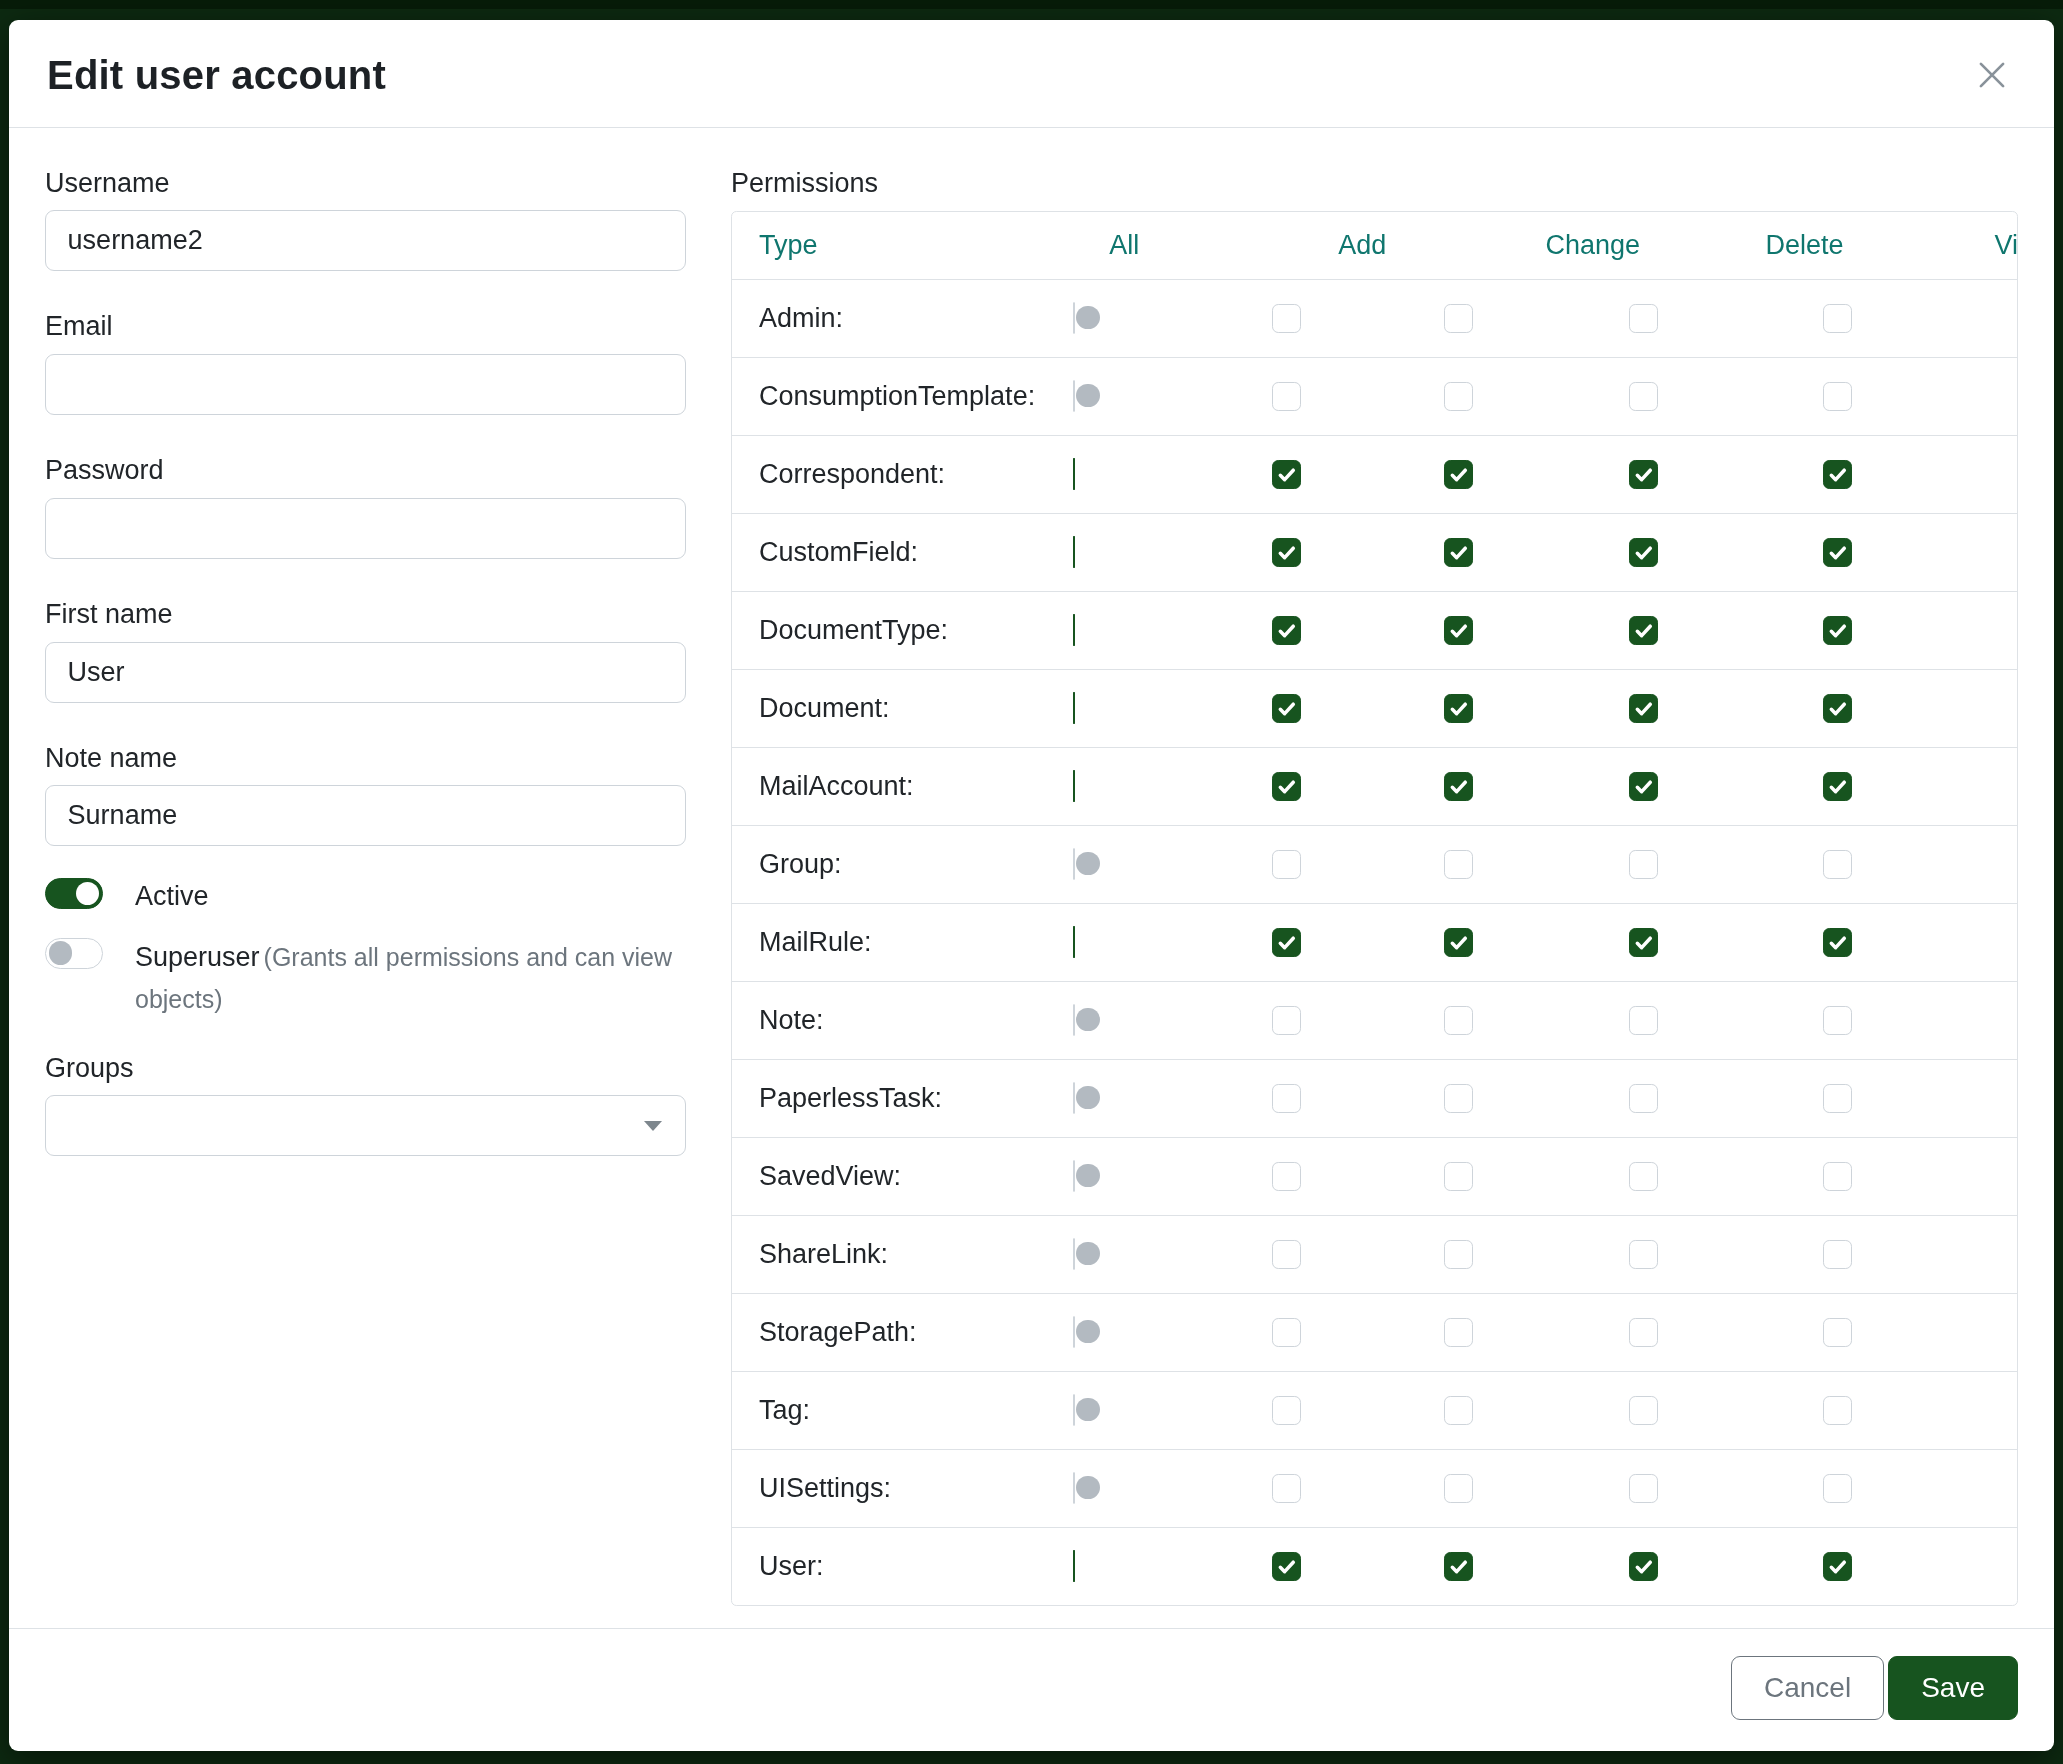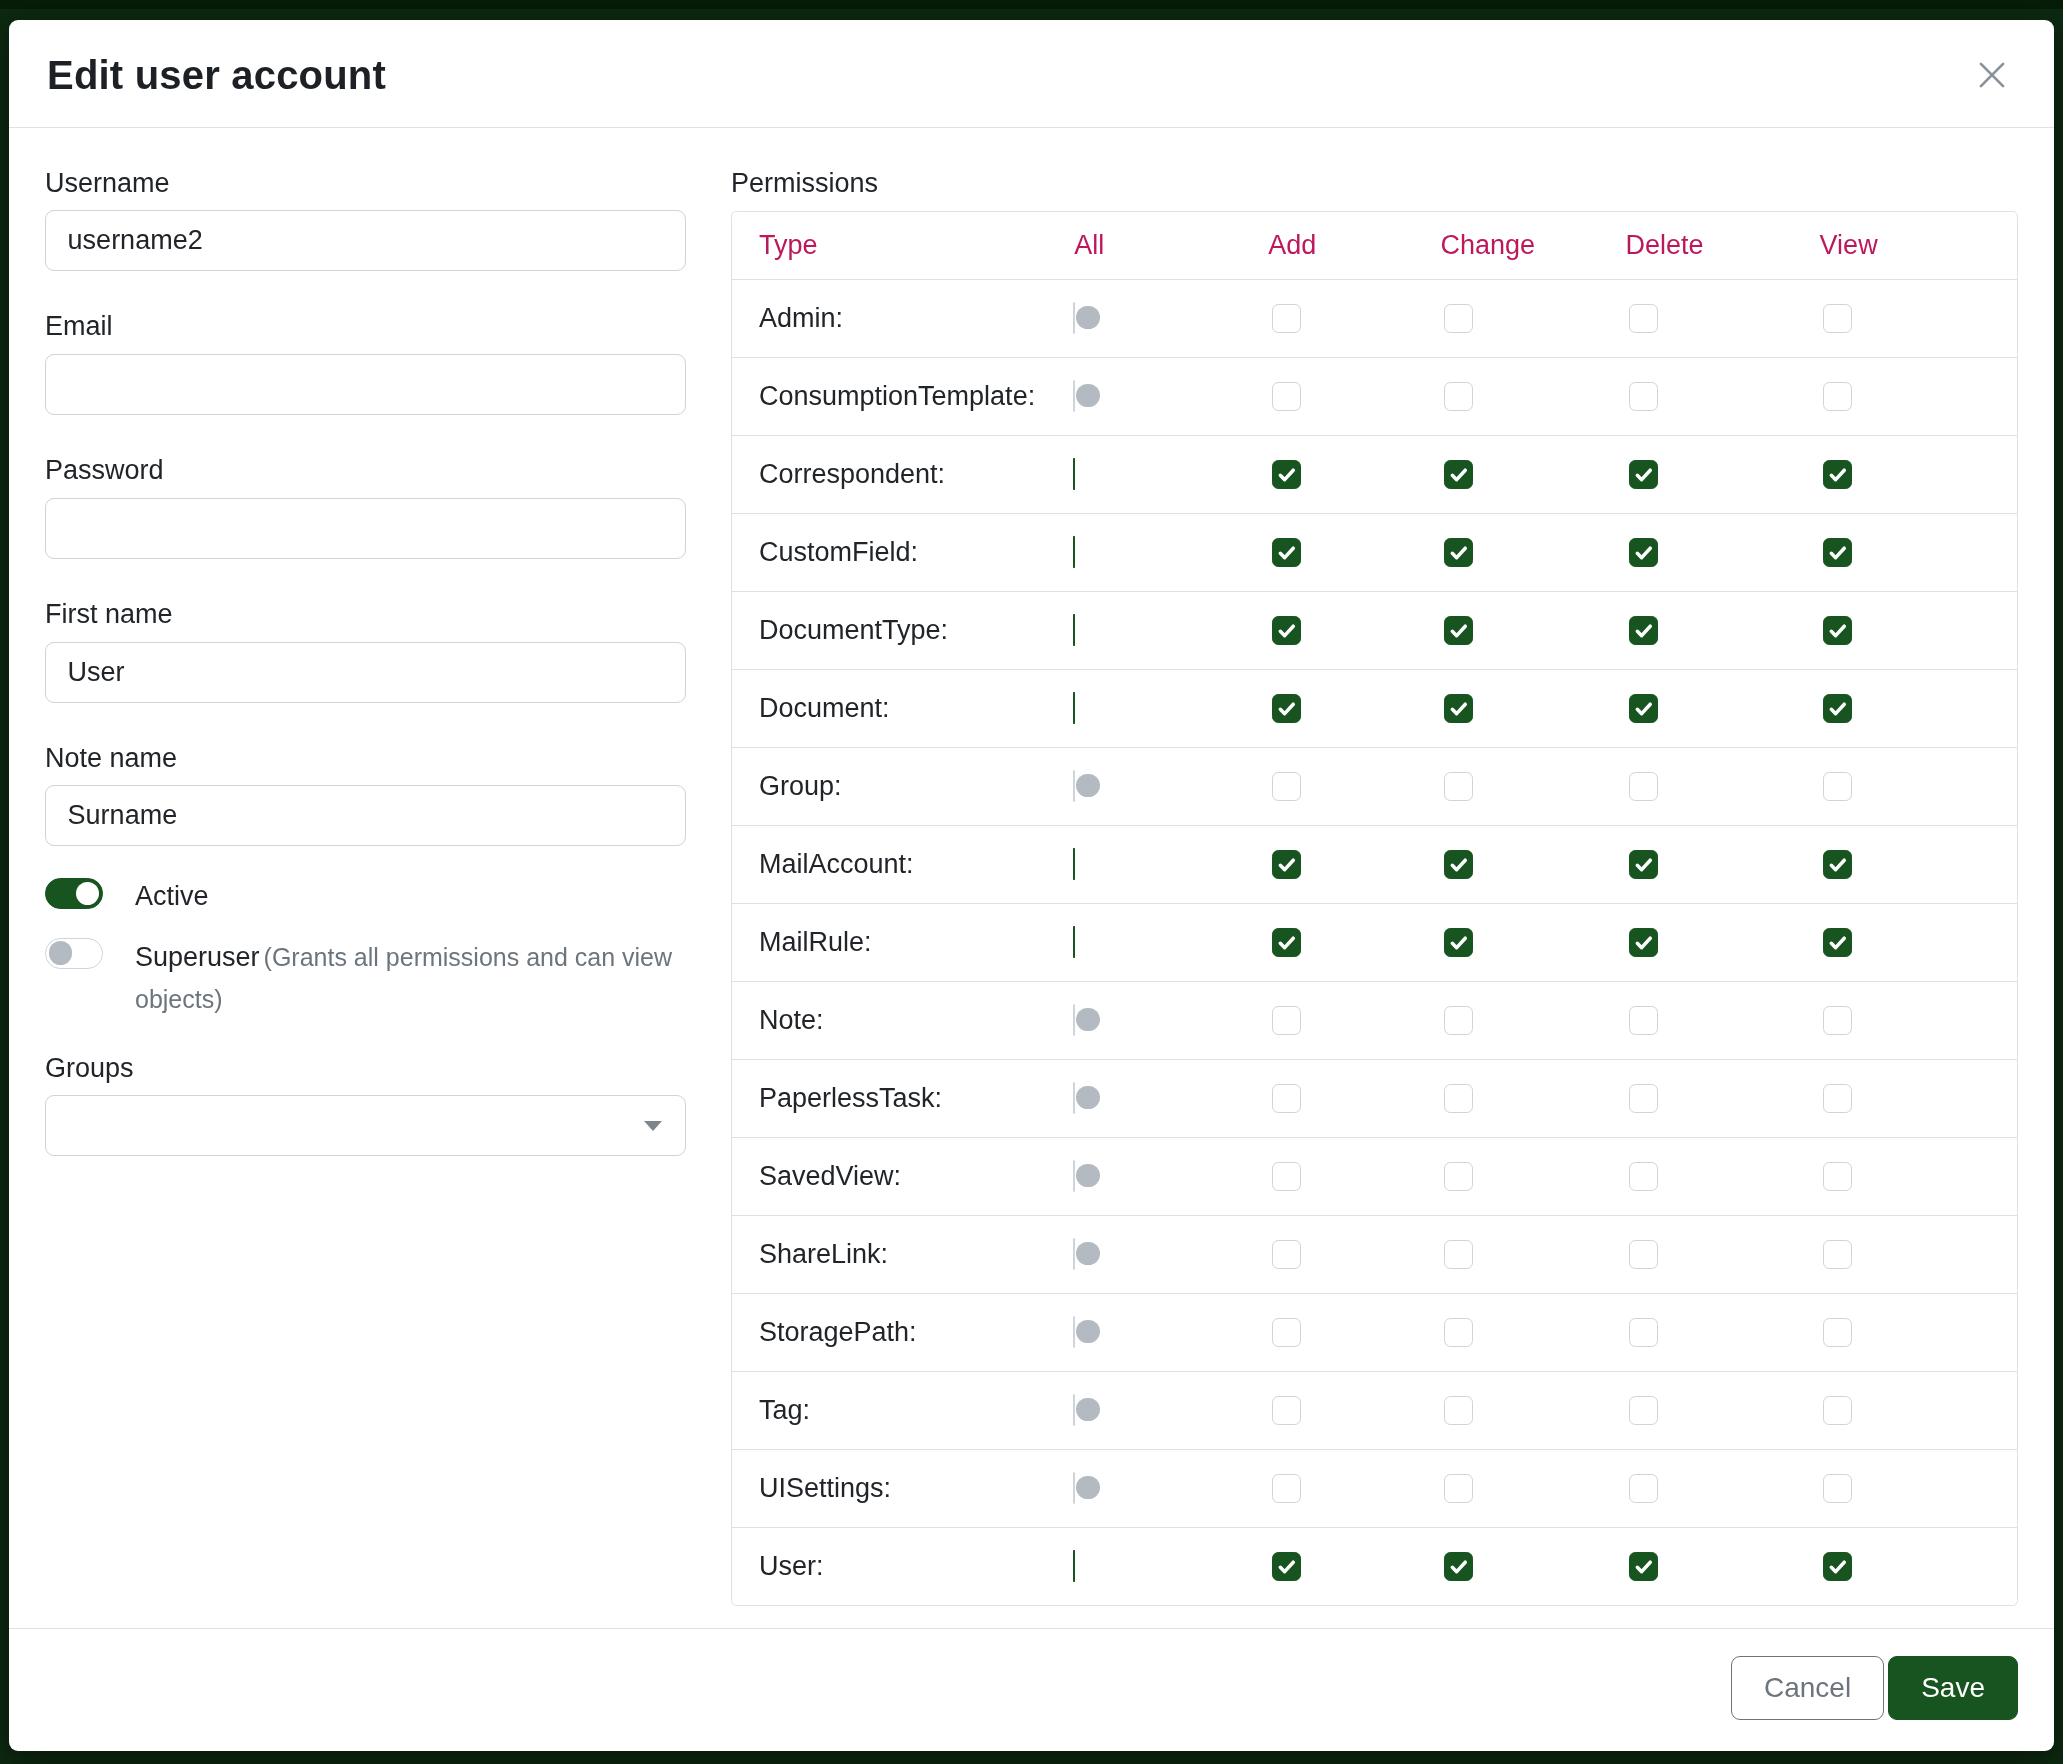--- a/index.html
+++ b/index.html
@@ -32,21 +32,21 @@
                  background:#b3bac1;}
   .switch.on{background:#17541f;border-color:#17541f;}
   .switch.on::after{left:auto;right:2.7px;background:#ffffff;}
   .toggle-row{display:flex;align-items:flex-start;gap:32px;margin-bottom:23.4px;}
   .toggle-row .toggle-label{font-size:27px;color:#212529;line-height:36px;}
   .hint{color:#6c757d;font-size:25px;}
   .toggle-text{max-width:540px;line-height:38px;}
   
   .perm-table{border:0.9px solid #dee2e6;border-radius:5.4px;margin-top:12.6px;overflow:hidden;background:#fff;}
   .perm-grid-row{display:grid;grid-template-columns:26.5% 15.1% 13.4% 14.4% 15.1% 15.5%;align-items:center;}
-  .perm-head{height:67px;font-size:27px;color:#be185d;}
+  .perm-head{height:67px;font-size:27px;color:#0f766e;gap:35px;}
   .perm-head > span{padding-left:1.8px;}
   .perm-head > span:first-child{padding-left:27px;}
   .perm-row{height:77px;border-top:0.9px solid #dee2e6;font-size:27px;color:#212529;}
   .perm-type{padding-left:27px;}
   .checkbox{width:29px;height:29px;border:0.9px solid #ced4da;border-radius:6.3px;background:#fff;
             cursor:pointer;display:flex;align-items:center;justify-content:center;box-sizing:border-box;margin-left:5.4px;}
   .checkbox svg{display:none;width:21.6px;height:21.6px;}
   .checkbox.checked{background:#17541f;border-color:#17541f;}
   .checkbox.checked svg{display:block;}
   
@@ -307,45 +307,20 @@
     <span>
                   <span class="checkbox checked">
       <svg viewBox="0 0 16 16">
                       <path d="M3.2 8.4 L6.4 11.6 L12.8 4.6" fill="none" stroke="#ffffff" stroke-width="2.6" stroke-linecap="round" stroke-linejoin="round"></path>
                     </svg>
     </span>
                 </span>
   </div>
 
   <div class="perm-grid-row perm-row">
-    <span class="perm-type">Group:</span>
-    <span><span class="switch"></span></span>
-    <span>
-                  <span class="checkbox">
-      
-    </span>
-                </span>
-    <span>
-                  <span class="checkbox">
-      
-    </span>
-                </span>
-    <span>
-                  <span class="checkbox">
-      
-    </span>
-                </span>
-    <span>
-                  <span class="checkbox">
-      
-    </span>
-                </span>
-  </div>
-
-  <div class="perm-grid-row perm-row">
     <span class="perm-type">MailAccount:</span>
     <span><span class="switch on"></span></span>
     <span>
                   <span class="checkbox checked">
       <svg viewBox="0 0 16 16">
                       <path d="M3.2 8.4 L6.4 11.6 L12.8 4.6" fill="none" stroke="#ffffff" stroke-width="2.6" stroke-linecap="round" stroke-linejoin="round"></path>
                     </svg>
     </span>
                 </span>
     <span>
@@ -360,20 +335,45 @@
       <svg viewBox="0 0 16 16">
                       <path d="M3.2 8.4 L6.4 11.6 L12.8 4.6" fill="none" stroke="#ffffff" stroke-width="2.6" stroke-linecap="round" stroke-linejoin="round"></path>
                     </svg>
     </span>
                 </span>
     <span>
                   <span class="checkbox checked">
       <svg viewBox="0 0 16 16">
                       <path d="M3.2 8.4 L6.4 11.6 L12.8 4.6" fill="none" stroke="#ffffff" stroke-width="2.6" stroke-linecap="round" stroke-linejoin="round"></path>
                     </svg>
+    </span>
+                </span>
+  </div>
+
+  <div class="perm-grid-row perm-row">
+    <span class="perm-type">Group:</span>
+    <span><span class="switch"></span></span>
+    <span>
+                  <span class="checkbox">
+      
+    </span>
+                </span>
+    <span>
+                  <span class="checkbox">
+      
+    </span>
+                </span>
+    <span>
+                  <span class="checkbox">
+      
+    </span>
+                </span>
+    <span>
+                  <span class="checkbox">
+      
     </span>
                 </span>
   </div>
 
   <div class="perm-grid-row perm-row">
     <span class="perm-type">MailRule:</span>
     <span><span class="switch on"></span></span>
     <span>
                   <span class="checkbox checked">
       <svg viewBox="0 0 16 16">

